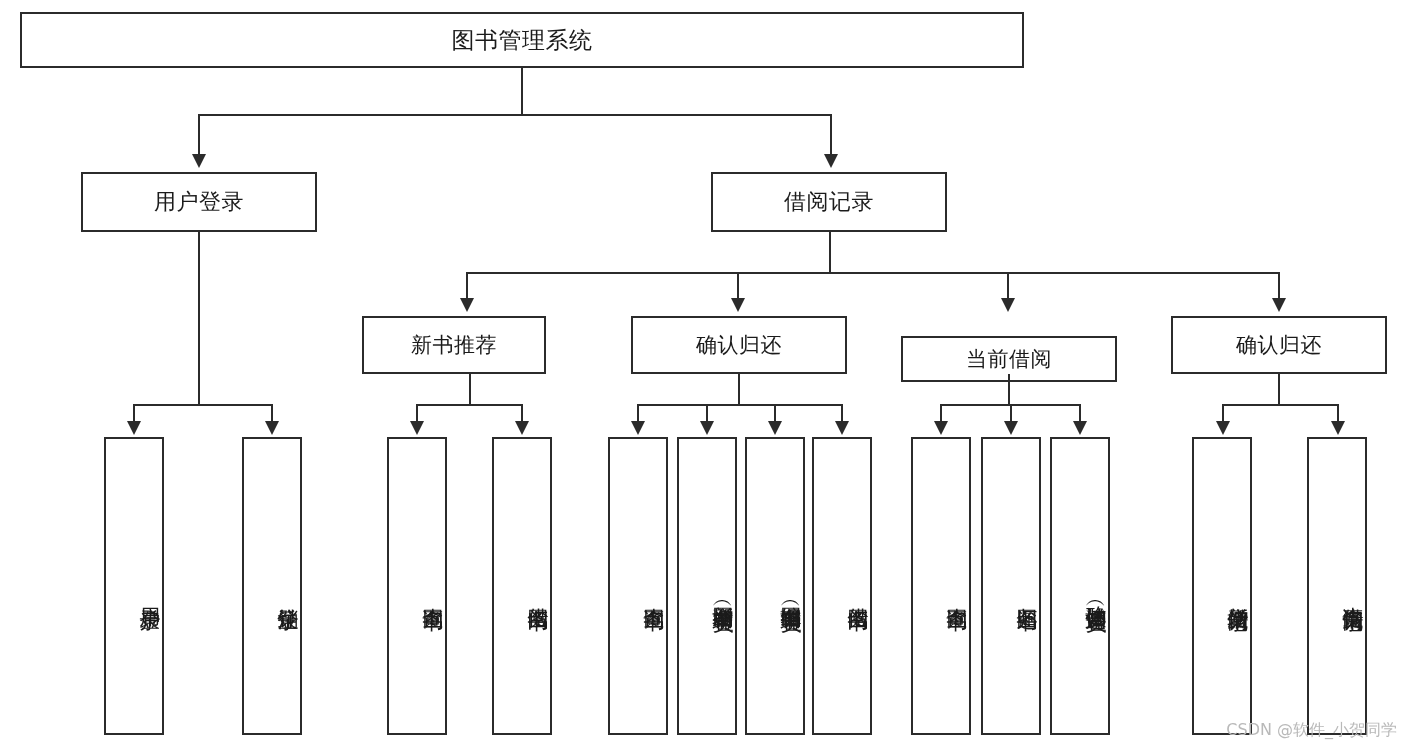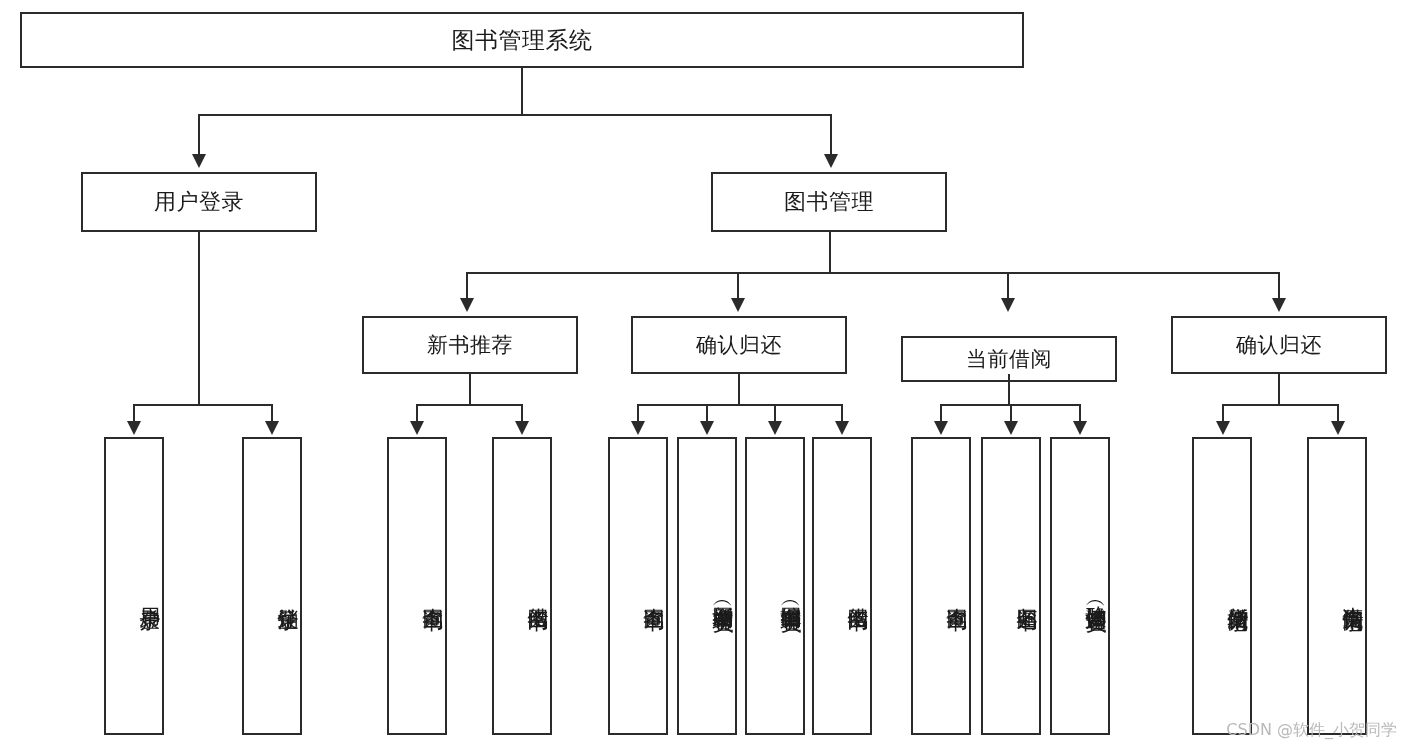--- a/index.html
+++ b/index.html
@@ -87,42 +87,42 @@
 
   <div class="conn v" style="left:198px; top:114px; height:42px;"></div>
   <div class="arrow" style="left:192px; top:154px;"></div>
   <div class="conn v" style="left:830px; top:114px; height:42px;"></div>
   <div class="arrow" style="left:824px; top:154px;"></div>
 
   <div class="node lvl1" style="left:81px; top:172px; width:236px; height:60px;">
     <span>用户登录</span>
   </div>
   <div class="node lvl1" style="left:711px; top:172px; width:236px; height:60px;">
-    <span>图书管理</span>
+    <span>借阅记录</span>
   </div>
 
   <div class="conn v" style="left:198px; top:232px; height:172px;"></div>
   <div class="conn h" style="left:133px; top:404px; width:139px;"></div>
   <div class="conn v" style="left:133px; top:404px; height:19px;"></div>
   <div class="arrow" style="left:127px; top:421px;"></div>
   <div class="conn v" style="left:271px; top:404px; height:19px;"></div>
   <div class="arrow" style="left:265px; top:421px;"></div>
 
   <div class="conn v" style="left:829px; top:232px; height:40px;"></div>
   <div class="conn h" style="left:466px; top:272px; width:814px;"></div>
   <div class="conn v" style="left:466px; top:272px; height:28px;"></div>
   <div class="arrow" style="left:460px; top:298px;"></div>
   <div class="conn v" style="left:737px; top:272px; height:28px;"></div>
   <div class="arrow" style="left:731px; top:298px;"></div>
   <div class="conn v" style="left:1007px; top:272px; height:28px;"></div>
   <div class="arrow" style="left:1001px; top:298px;"></div>
   <div class="conn v" style="left:1278px; top:272px; height:28px;"></div>
   <div class="arrow" style="left:1272px; top:298px;"></div>
 
-  <div class="node lvl2" style="left:362px; top:316px; width:216px; height:58px;">
+  <div class="node lvl2" style="left:362px; top:316px; width:184px; height:58px;">
     <span>新书推荐</span>
   </div>
   <div class="node lvl2" style="left:631px; top:316px; width:216px; height:58px;">
     <span>确认归还</span>
   </div>
   <div class="node lvl2" style="left:901px; top:336px; width:216px; height:46px;">
     <span>当前借阅</span>
   </div>
   <div class="node lvl2" style="left:1171px; top:316px; width:216px; height:58px;">
     <span>确认归还</span>

